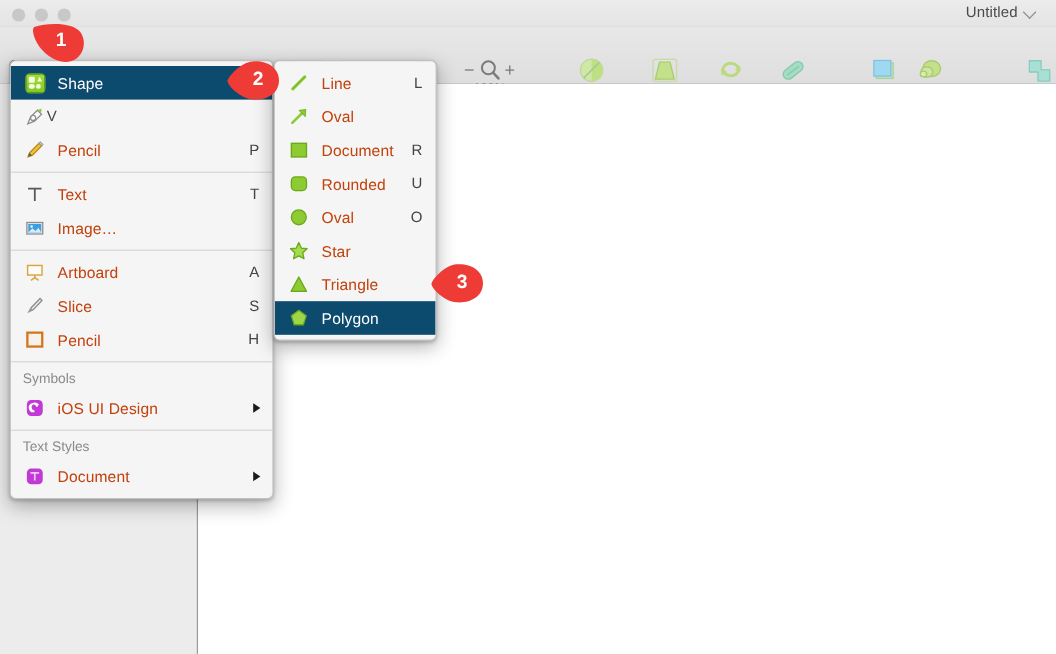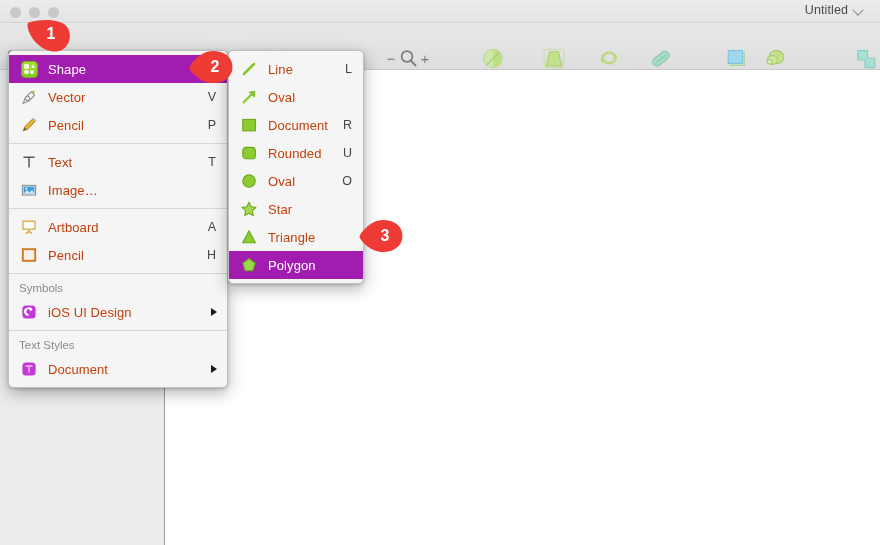--- a/index.html
+++ b/index.html
@@ -82,21 +82,21 @@
     box-shadow: 0 5px 16px rgba(0,0,0,.30), 0 1px 3px rgba(0,0,0,.20);
     padding: 4px 0; overflow: hidden;
   }
   #main-menu { left: 8px; top: 50px; width: 220px; }
   #sub-menu  { left: 228px; top: 50px; width: 136px; }
 
   .mrow {
     position: relative; height: 28px; display: flex; align-items: center;
     padding: 0 8px 0 10px; cursor: default;
   }
-  .mrow.hl { background: #a21caf; }
+  .mrow.hl { background: #0c4a6e; }
   .mrow .mlabel {
     font-size: 13px; color: #c2410c; margin-left: 9px; flex: 1;
     white-space: nowrap; letter-spacing: .1px;
   }
   .mrow.hl .mlabel { color: #ffffff; }
   .mrow .mkey { font-size: 12.5px; color: #444; padding-right: 3px; }
   .mrow.hl .mkey { color: #fff; }
   .mrow .arrow-r {
     width: 0; height: 0; border-left: 6px solid #1a1a1a;
     border-top: 4.5px solid transparent; border-bottom: 4.5px solid transparent;
@@ -289,21 +289,20 @@
     </div>
 
     <div class="mrow">
       <span class="icon-slot">
         <svg width="18" height="18" viewBox="0 0 18 18">
           <path d="M3.2 15.2l2.2-5.6 5.8-5.8 3.4 3.4-5.8 5.8z" fill="#fbfbfb" stroke="#8e8e8e" stroke-width="1.1"></path>
           <circle cx="7.6" cy="10.3" r="2.1" fill="#fff" stroke="#8e8e8e" stroke-width="1.1"></circle>
           <path d="M11.4 3.6l3.2-1.1-.4 3.5z" fill="#8dcb33"></path>
         </svg>
       </span>
-      <span class="mlabel">Vector</span>
       <span class="mkey">V</span>
     </div>
 
     <div class="mrow">
       <span class="icon-slot">
         <svg width="18" height="18" viewBox="0 0 18 18">
           <path d="M3.4 14.6l1.2-3.3 8-8 2.2 2.2-8 8z" fill="#f2c23c" stroke="#b98a14" stroke-width="1.1"></path>
           <path d="M12.6 3.3l2.2 2.2 1-1-2.2-2.2z" fill="#d9d9d9" stroke="#9a9a9a" stroke-width=".9"></path>
           <path d="M3.4 14.6l1.2-3.3 2.1 2.1z" fill="#5a5a5a"></path>
         </svg>
@@ -344,20 +343,30 @@
       <span class="icon-slot">
         <svg width="18" height="18" viewBox="0 0 18 18">
           <rect x="3" y="3.2" width="12" height="8" fill="#fbfbfb" stroke="#d8a63a" stroke-width="1.2"></rect>
           <path d="M9 11.2v2.2M9 13.4l-3.2 2.2M9 13.4l3.2 2.2" stroke="#d8a63a" stroke-width="1.3" fill="none"></path>
         </svg>
       </span>
       <span class="mlabel">Artboard</span>
       <span class="mkey">A</span>
     </div>
 
+    <div class="mrow">
+      <span class="icon-slot">
+        <svg width="18" height="18" viewBox="0 0 18 18">
+          <path d="M13.4 2.8l1.6 1.6-7.4 7.6-2.4.8.8-2.4z" fill="#ededed" stroke="#8c8c8c" stroke-width="1.1"></path>
+          <path d="M5.2 10.4l-2.4 4.6 4.8-2.2z" fill="#9a9a9a"></path>
+        </svg>
+      </span>
+      <span class="mlabel">Slice</span>
+      <span class="mkey">S</span>
+    </div>
 
     <div class="mrow">
       <span class="icon-slot">
         <svg width="18" height="18" viewBox="0 0 18 18">
           <rect x="2.8" y="3.2" width="12.4" height="11.6" fill="#f6f1eb" stroke="#d3761b" stroke-width="1.9"></rect>
         </svg>
       </span>
       <span class="mlabel">Pencil</span>
       <span class="mkey">H</span>
     </div>

